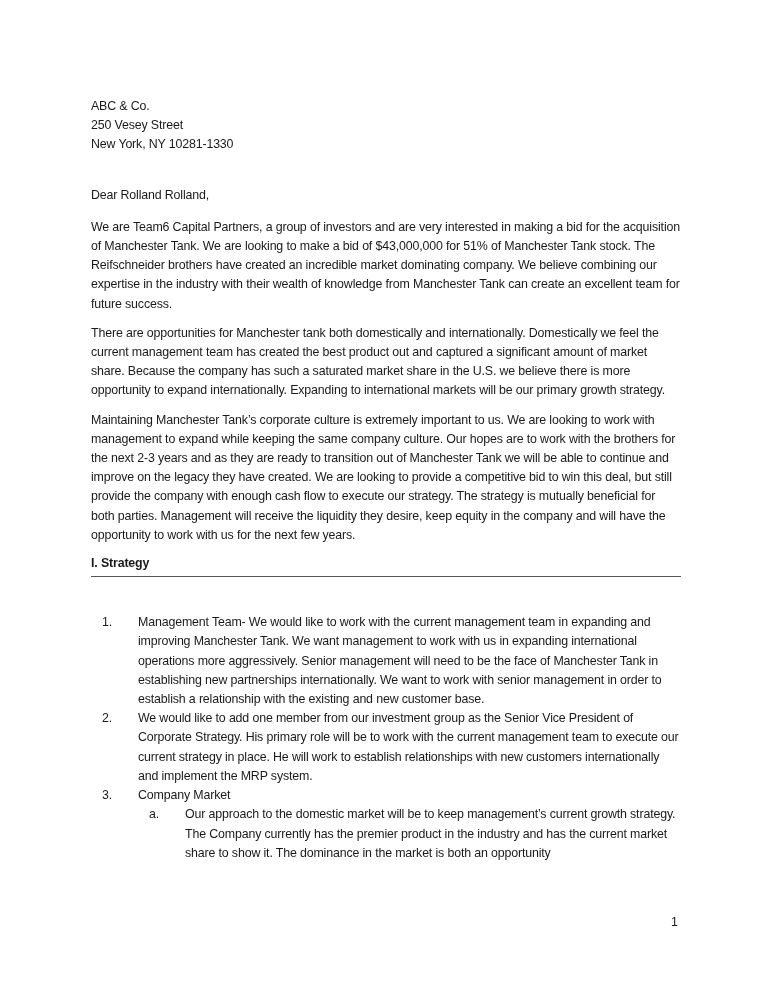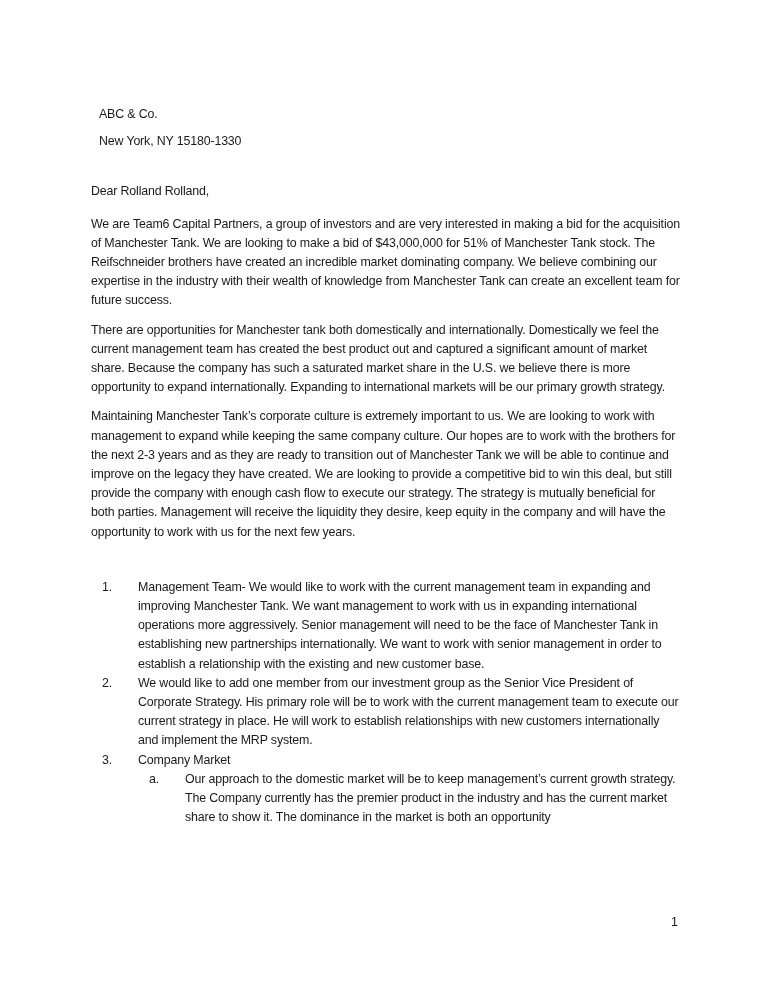--- a/index.html
+++ b/index.html
@@ -23,21 +23,21 @@
   }
   .content {
     position: absolute;
     left: 91px;
     top: 97px;
     width: 590px;
     font-size: 12.4px;
     line-height: 19.2px;
     letter-spacing: -0.15px;
   }
-  .address p { margin: 8px; }
+  .address p { margin: 0; }
   .salutation { margin: 31px 0 0 0; }
   .para { margin: 10px 0 0 0; }
   .para.first { margin-top: 13px; }
   .section-heading {
     margin: 9px 0 0 0;
     font-weight: bold;
     padding-bottom: 3px;
     border-bottom: 1.5px solid #555;
   }
   .strategy-list {
@@ -76,29 +76,31 @@
   }
 </style>
 </head>
 <body>
 
 <div class="page">
   <div class="content">
 
     <div class="address">
       <p>ABC &amp; Co.</p>
-      <p>New York, NY 15180-1330</p>
+      <p>250 Vesey Street</p>
+      <p>New York, NY 10281-1330</p>
     </div>
 
     <p class="salutation">Dear Rolland Rolland,</p>
 
     <p class="para first">We are Team6 Capital Partners, a group of investors and are very interested in making a bid for the acquisition of Manchester Tank.  We are looking to make a bid of $43,000,000 for 51% of Manchester Tank stock. The Reifschneider brothers have created an incredible market dominating company. We believe combining our expertise in the industry with their wealth of knowledge from Manchester Tank can create an excellent team for future success.</p>
     <p class="para">There are opportunities for Manchester tank both domestically and internationally. Domestically we feel the current management team has created the best product out and captured a significant amount of market share. Because the company has such a saturated market share in the U.S. we believe there is more opportunity to expand internationally. Expanding to international markets will be our primary growth strategy.</p>
     <p class="para">Maintaining Manchester Tank’s corporate culture is extremely important to us. We are looking to work with management to expand while keeping the same company culture. Our hopes are to work with the brothers for the next 2-3 years and as they are ready to transition out of Manchester Tank we will be able to continue and improve on the legacy they have created. We are looking to provide a competitive bid to win this deal, but still provide the company with enough cash flow to execute our strategy. The strategy is mutually beneficial for both parties. Management will receive the liquidity they desire, keep equity in the company and will have the opportunity to work with us for the next few years.</p>
 
+    <div class="section-heading">I. Strategy</div>
 
     <ol class="strategy-list">
       <li>
         <span class="num">1.</span>
         <span>Management Team- We would like to work with the current management team in expanding and improving Manchester Tank. We want management to work with us in expanding international operations more aggressively. Senior management will need to be the face of Manchester Tank in establishing new partnerships internationally. We want to work with senior management in order to establish a relationship with the existing and new customer base.</span>
       </li>
       <li>
         <span class="num">2.</span>
         <span>We would like to add one member from our investment group as the Senior Vice President of Corporate Strategy. His primary role will be to work with the current management team to execute our current strategy in place. He will work to establish relationships with new customers internationally and implement the MRP system.</span>
       </li>

